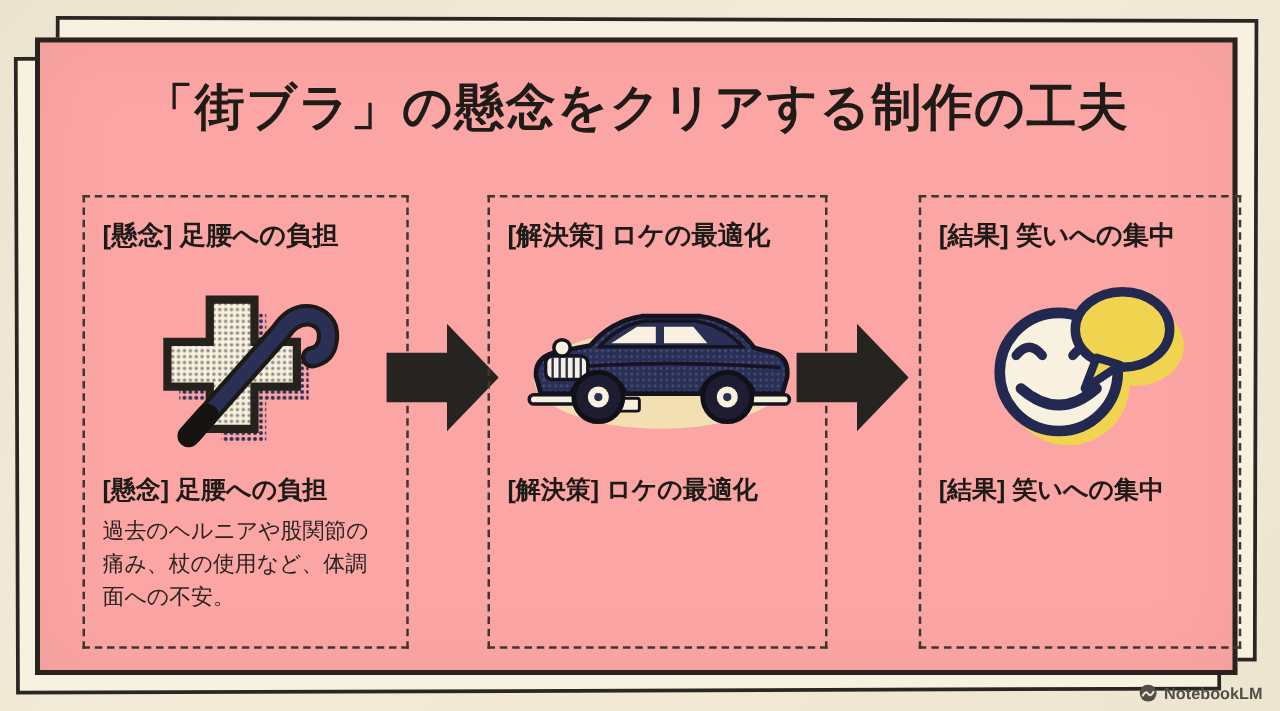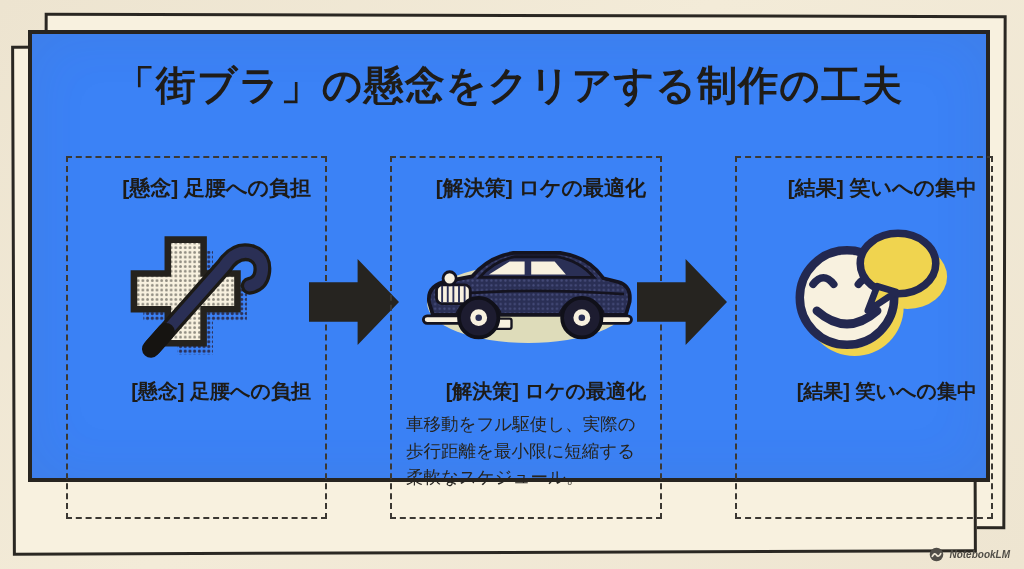--- a/index.html
+++ b/index.html
@@ -12,36 +12,36 @@
   }
   
   .sheet {
     position:absolute;
     background:#f8f1df;
     border:3px solid #2a2722;
   }
   .sheet-back-a { left:44px; top:14px; width:962px; height:514px; transform:rotate(.15deg); }
   .sheet-back-b { left:12px; top:44px; width:964px; height:510px; transform:rotate(-.2deg); }
   .card {
-    position:absolute; left:28px; top:30px; width:962px; height:452px;
-    background:#3b82f6;
+    position:absolute; left:28px; top:30px; width:962px; height:510px;
+    background:#fca5a5;
     border:4px solid #272420;
     box-shadow:inset 0 0 60px rgba(120,95,60,.08);
   }
   .title {
     position:absolute; left:0; right:0; top:24px;
     text-align:center;
     font-family:"Liberation Serif","DejaVu Serif",serif;
     font-weight:900; font-size:40px; letter-spacing:1px;
     color:#1f1c18;
   }
   .panel {
     position:absolute; top:122px; height:363px;
     border:2px dashed #3b3833;
-    display:flex; flex-direction:column; align-items:flex-end;
+    display:flex; flex-direction:column; align-items:flex-start;
     padding:12px 14px 10px 14px;
     background:transparent;
   }
   .panel-1 { left:34px;  width:261px; }
   .panel-2 { left:358px; width:272px; }
   .panel-3 { left:703px; width:258px; }
   .panel-header {
     font-size:21px; font-weight:bold; color:#1d1b18;
     text-align:center; white-space:nowrap; margin-top:4px;
   }
@@ -60,21 +60,21 @@
   .arrow {
     position:absolute; top:225px; width:90px; height:86px;
     background:#262420;
     clip-path:polygon(0% 27%, 54% 27%, 54% 0%, 100% 50%, 54% 100%, 54% 73%, 0% 73%);
   }
   .arrow-1 { left:277px; }
   .arrow-2 { left:605px; }
   .watermark {
     position:absolute; right:14px; top:547px;
     display:flex; align-items:center; gap:5px;
-    color:#514e48; font-size:10px; font-weight:bold;font-style:italic;
+    color:#514e48; font-size:13px; font-weight:bold;
   }
   .watermark svg { display:block; }
 </style>
 </head>
 <body>
 
 <div class="sheet sheet-back-a"></div>
 <div class="sheet sheet-back-b"></div>
 
 <div class="card">
@@ -100,20 +100,21 @@
         <path d="M54 24 H92 V60 H128 V98 H92 V134 H54 V98 H18 V60 H54 Z" fill="url(#htg)" stroke="#25221d" stroke-width="7"></path>
 
         <path d="M38 138 L114 52 Q126 34 142 38 Q157 43 154 60 Q152 71 141 73" fill="none" stroke="#1c1a16" stroke-width="19" stroke-linecap="round"></path>
 
         <path d="M38 138 L114 52 Q126 34 142 38 Q157 43 154 60 Q152 71 141 73" fill="none" stroke="#2a2f55" stroke-width="12" stroke-linecap="round"></path>
 
         <path d="M36 140 L52 122" stroke="#161411" stroke-width="19" stroke-linecap="round"></path>
       </svg>
     </div>
     <div class="panel-subtitle">[懸念] 足腰への負担</div>
+    <div class="panel-body">過去のヘルニアや股関節の痛み、杖の使用など、体調面への不安。</div>
   </div>
 
   <div class="arrow arrow-1"></div>
 
   <div class="panel panel-2">
     <div class="panel-header">[解決策] ロケの最適化</div>
     <div class="icon-box">
       <svg width="225" height="130" viewBox="0 0 240 135">
         <defs>
           <pattern id="htc" width="5" height="5" patternUnits="userSpaceOnUse">
@@ -144,21 +145,20 @@
 
         <circle cx="69" cy="97" r="21" fill="#1d1c30" stroke="#101019" stroke-width="4"></circle>
         <circle cx="69" cy="97" r="9" fill="#f8f1df"></circle>
         <circle cx="69" cy="97" r="3.5" fill="#2a2f55"></circle>
         <circle cx="179" cy="97" r="21" fill="#1d1c30" stroke="#101019" stroke-width="4"></circle>
         <circle cx="179" cy="97" r="9" fill="#f8f1df"></circle>
         <circle cx="179" cy="97" r="3.5" fill="#2a2f55"></circle>
       </svg>
     </div>
     <div class="panel-subtitle">[解決策] ロケの最適化</div>
-    <div class="panel-body">車移動をフル駆使し、実際の歩行距離を最小限に短縮する柔軟なスケジュール。</div>
   </div>
 
   <div class="arrow arrow-2"></div>
 
   <div class="panel panel-3">
     <div class="panel-header">[結果] 笑いへの集中</div>
     <div class="icon-box">
       <svg width="170" height="152" viewBox="0 0 180 160">
         <defs>
           <pattern id="htf" width="5" height="5" patternUnits="userSpaceOnUse">

